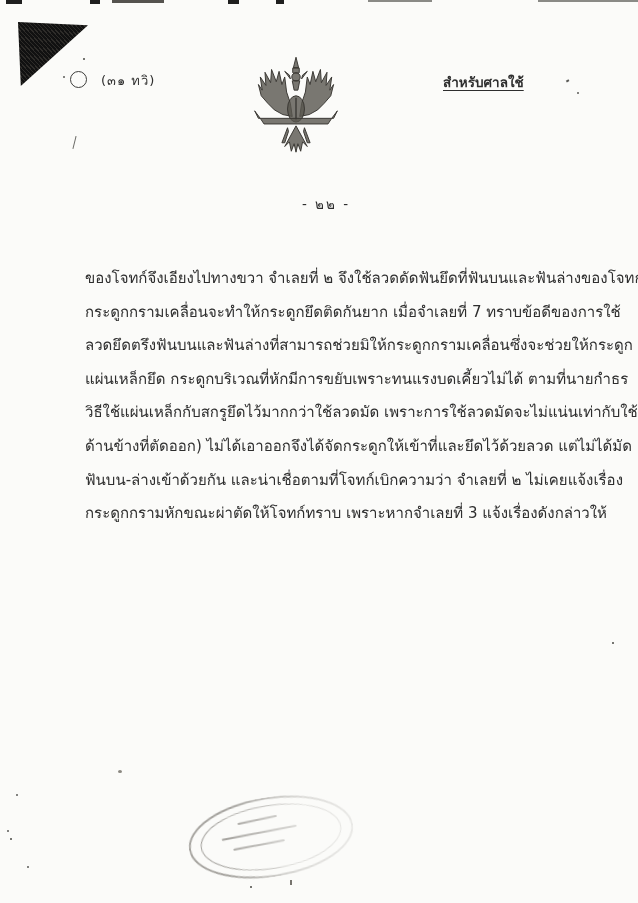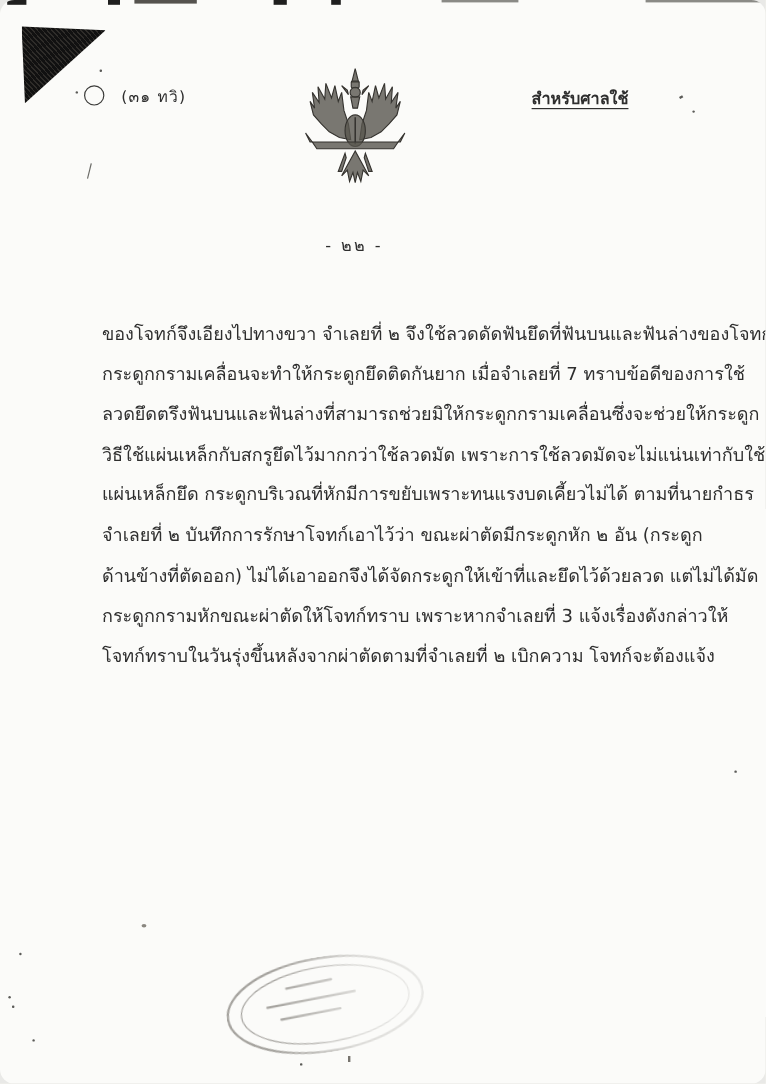--- a/index.html
+++ b/index.html
@@ -1,21 +1,20 @@
 <!DOCTYPE html>
 <html><head>
 <meta charset="utf-8">
 <style>
   html,body{margin:0;padding:0;background:#e9e9e7;}
   .page{
     position:relative;width:638px;height:903px;margin:0 auto;
     background:#fbfbf9;overflow:hidden;
     font-family:"DejaVu Sans","Liberation Sans",sans-serif;
     color:#2e2e2e;
-    border-radius:12px;
   }
   
   .tearmark{position:absolute;top:0;background:#1f1f1f;height:4px;}
   .tearmark.light{background:#8a8a86;height:2px;}
   .tearmark.t1{left:6px;width:16px;}
   .tearmark.t2{left:90px;width:10px;}
   .tearmark.t3{left:112px;width:52px;background:#55534f;height:3px;}
   .tearmark.t4{left:228px;width:11px;}
   .tearmark.t5{left:276px;width:8px;}
   .tearmark.t6{left:368px;width:64px;}
@@ -30,21 +29,21 @@
     position:absolute;left:70px;top:71px;width:15px;height:15px;
     border:1.6px solid #3d3d3b;border-radius:50%;
   }
   .corner-note{position:absolute;left:101px;top:70px;font-size:13px;letter-spacing:1px;}
   .emblem{position:absolute;left:249px;top:54px;width:94px;height:108px;}
   .usage{
     position:absolute;left:443px;top:71px;font-size:13.5px;font-weight:bold;
     text-decoration:underline;text-underline-offset:3px;
   }
   .pageno{
-    position:absolute;left:240px;top:193px;width:110px;text-align:center;
+    position:absolute;left:240px;top:193px;width:110px;text-align:right;
     font-size:13.5px;letter-spacing:2px;
   }
   .body-text{
     position:absolute;left:85px;top:262px;width:480px;
     font-size:15px;line-height:33.6px;
   }
   .line{white-space:nowrap;height:33.6px;overflow:visible;}
   
   .stamp{
     position:absolute;left:188px;top:797px;width:166px;height:80px;
@@ -142,26 +141,25 @@
   </svg>
 
   <div class="usage">สำหรับศาลใช้</div>
 
   <div class="pageno">- ๒๒ -</div>
 
   <div class="body-text">
     <div class="line">ของโจทก์จึงเอียงไปทางขวา  จำเลยที่ ๒  จึงใช้ลวดดัดฟันยึดที่ฟันบนและฟันล่างของโจทก์</div>
     <div class="line">กระดูกกรามเคลื่อนจะทำให้กระดูกยึดติดกันยาก  เมื่อจำเลยที่ 7  ทราบข้อดีของการใช้</div>
     <div class="line">ลวดยึดตรึงฟันบนและฟันล่างที่สามารถช่วยมิให้กระดูกกรามเคลื่อนซึ่งจะช่วยให้กระดูก</div>
+    <div class="line">แผ่นเหล็กยึด  กระดูกบริเวณที่หักมีการขยับเพราะทนแรงบดเคี้ยวไม่ได้  ตามที่นายกำธร</div>
     <div class="line">วิธีใช้แผ่นเหล็กกับสกรูยึดไว้มากกว่าใช้ลวดมัด  เพราะการใช้ลวดมัดจะไม่แน่นเท่ากับใช้</div>
-    <div class="line">แผ่นเหล็กยึด  กระดูกบริเวณที่หักมีการขยับเพราะทนแรงบดเคี้ยวไม่ได้  ตามที่นายกำธร</div>
-    <div class="line">จำเลยที่ ๒  บันทึกการรักษาโจทก์เอาไว้ว่า  ขณะผ่าตัดมีกระดูกหัก ๒ อัน  (กระดูก</div>
     <div class="line">ด้านข้างที่ตัดออก)  ไม่ได้เอาออกจึงได้จัดกระดูกให้เข้าที่และยึดไว้ด้วยลวด  แต่ไม่ได้มัด</div>
+    <div class="line">ฟันบน-ล่างเข้าด้วยกัน  และน่าเชื่อตามที่โจทก์เบิกความว่า  จำเลยที่ ๒  ไม่เคยแจ้งเรื่อง</div>
     <div class="line">กระดูกกรามหักขณะผ่าตัดให้โจทก์ทราบ  เพราะหากจำเลยที่ 3  แจ้งเรื่องดังกล่าวให้</div>
-    <div class="line">โจทก์ทราบในวันรุ่งขึ้นหลังจากผ่าตัดตามที่จำเลยที่ ๒  เบิกความ  โจทก์จะต้องแจ้ง</div>
   </div>
 
   <div class="stamp">
     <div class="outer"></div>
     <div class="inner"></div>
     <div class="mk m1"></div>
     <div class="mk m2"></div>
     <div class="mk m3"></div>
   </div>
 

